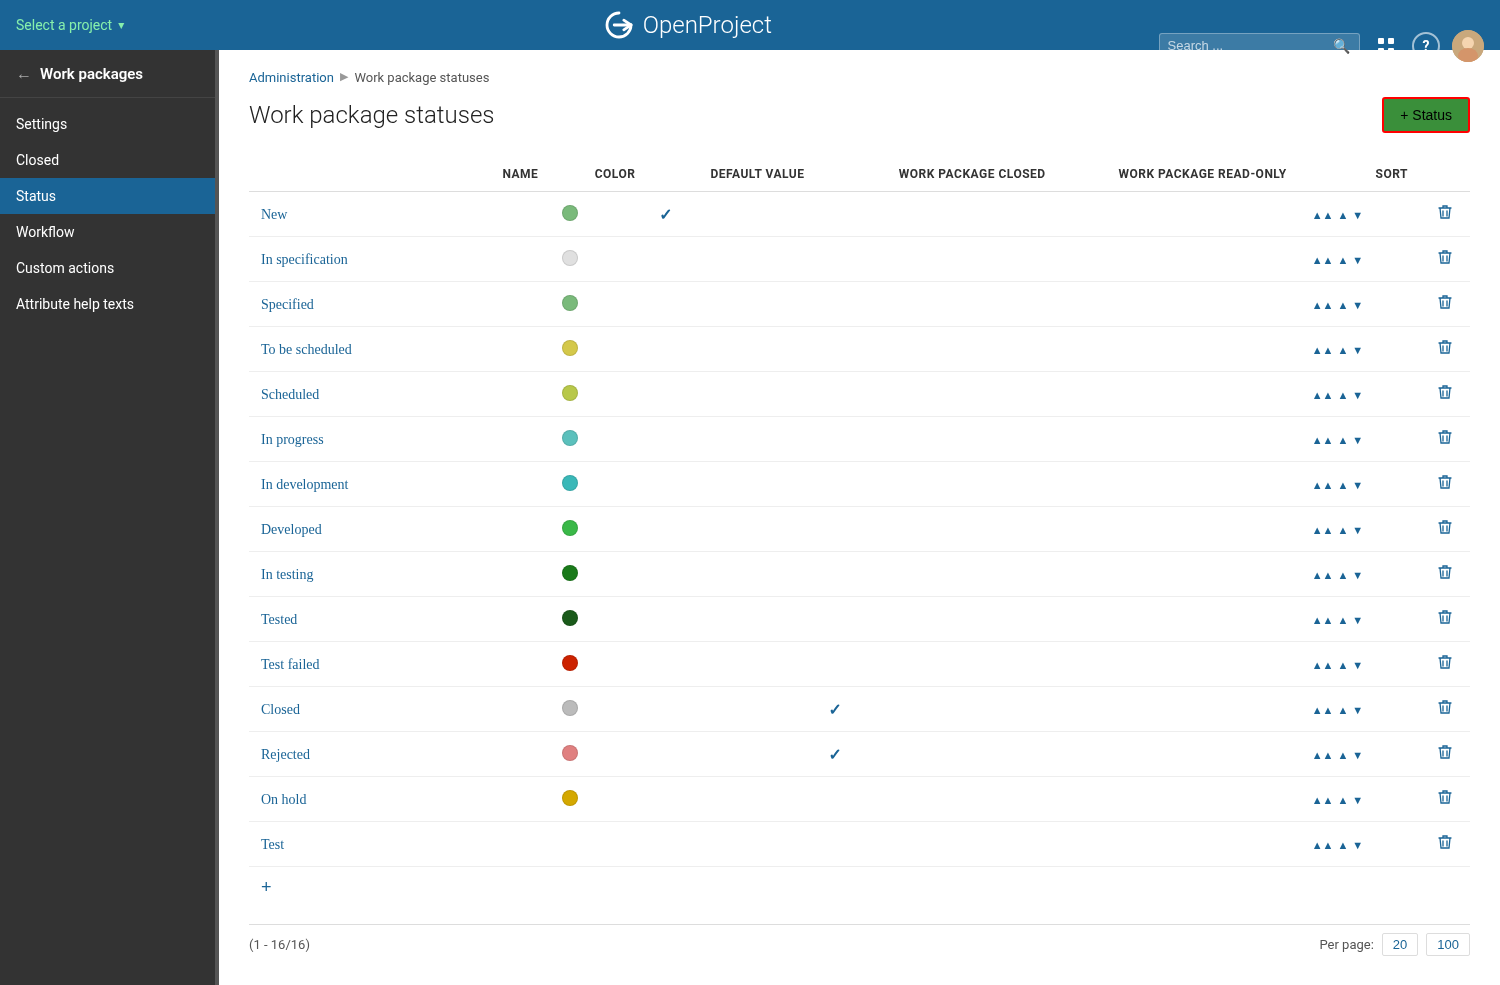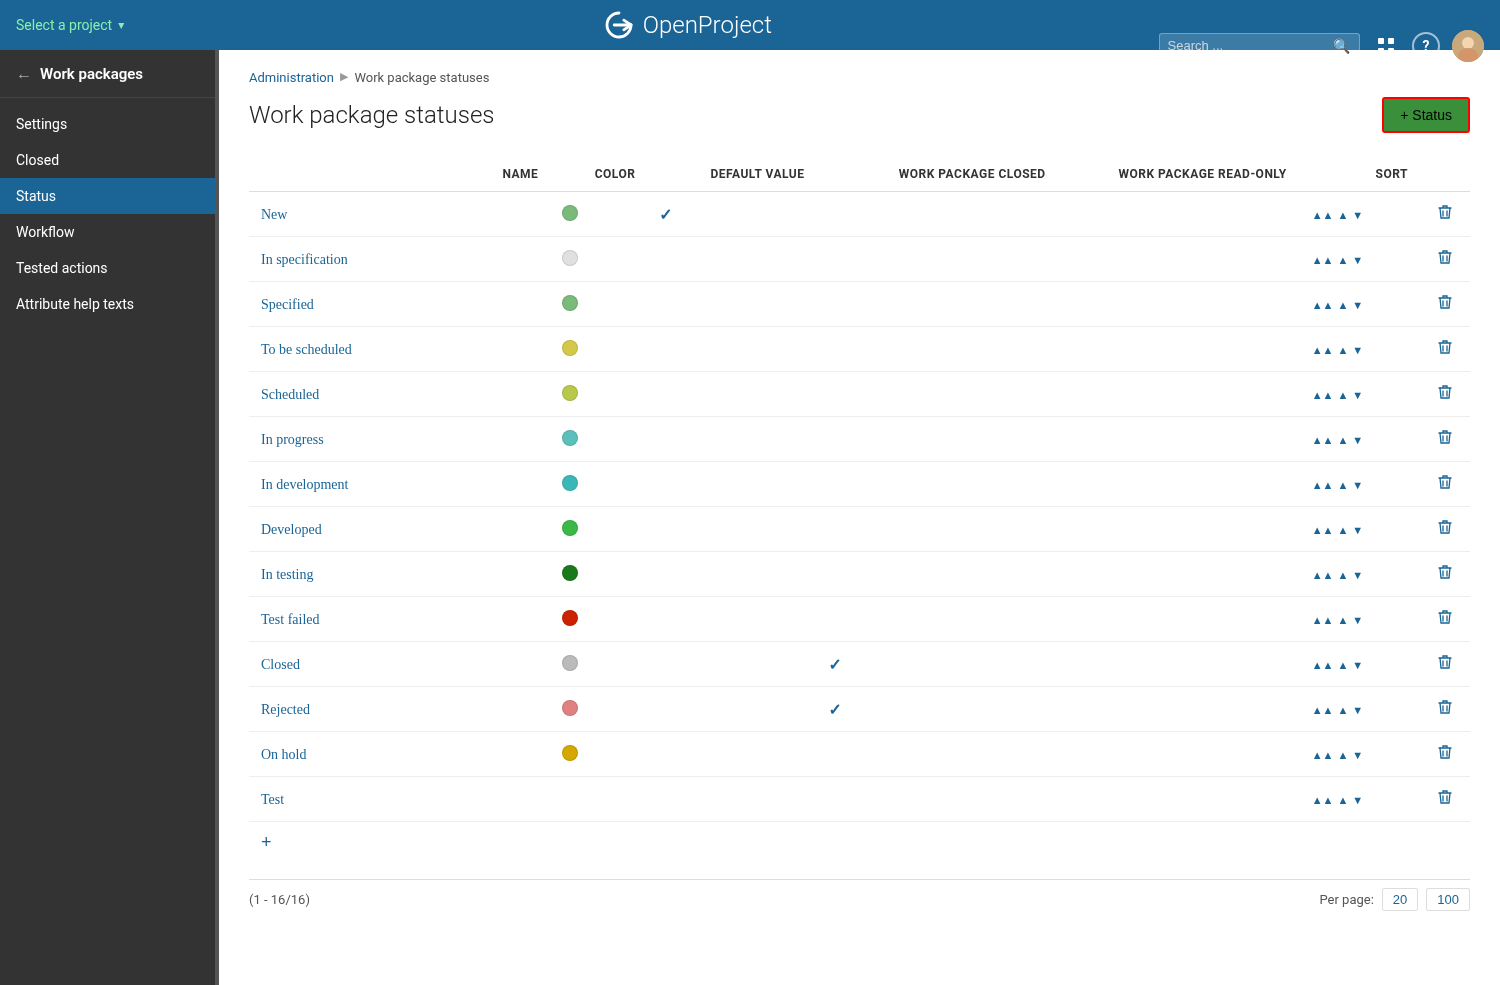--- a/index.html
+++ b/index.html
@@ -354,21 +354,21 @@
   <aside class="sidebar">
     <div class="sidebar-header">
       <span class="sidebar-back">←</span>
       <span>Work packages</span>
     </div>
     <nav class="sidebar-nav">
       <a class="sidebar-item">Settings</a>
       <a class="sidebar-item">Closed</a>
       <a class="sidebar-item active">Status</a>
       <a class="sidebar-item">Workflow</a>
-      <a class="sidebar-item">Tested actions</a>
+      <a class="sidebar-item">Custom actions</a>
       <a class="sidebar-item">Attribute help texts</a>
     </nav>
   </aside>
   <div class="sidebar-divider"></div>
 
   <main class="main-content">
     <div class="breadcrumb">
       <a>Administration</a>
       <span class="breadcrumb-sep">▶</span>
       <span>Work package statuses</span>
@@ -540,20 +540,37 @@
       <button class="sort-arrow-btn">▲▲</button>
       <button class="sort-arrow-btn">▲</button>
       <button class="sort-arrow-btn">▼</button>
     </span>
   </td>
             <td class="col-delete"><button class="delete-btn"><svg width="14" height="16" viewBox="0 0 14 16" fill="#1a6496">
                   <path d="M1 4h12M5 4V2h4v2M2 4l1 10h8l1-10M5 7v5M9 7v5" stroke="#1a6496" stroke-width="1.3" stroke-linecap="round" fill="none"></path>
                 </svg></button></td>
           </tr>
           <tr>
+            <td class="col-name"><a href="#" class="status-name-link">Tested</a></td>
+            <td class="col-color"><span class="color-dot" style="background-color: rgb(26, 90, 26);"></span></td>
+            <td class="col-default"></td>
+            <td class="col-closed"></td>
+            <td class="col-readonly"></td>
+            <td class="col-sort">
+    <span class="sort-arrows">
+      <button class="sort-arrow-btn">▲▲</button>
+      <button class="sort-arrow-btn">▲</button>
+      <button class="sort-arrow-btn">▼</button>
+    </span>
+  </td>
+            <td class="col-delete"><button class="delete-btn"><svg width="14" height="16" viewBox="0 0 14 16" fill="#1a6496">
+                  <path d="M1 4h12M5 4V2h4v2M2 4l1 10h8l1-10M5 7v5M9 7v5" stroke="#1a6496" stroke-width="1.3" stroke-linecap="round" fill="none"></path>
+                </svg></button></td>
+          </tr>
+          <tr>
             <td class="col-name"><a href="#" class="status-name-link">Test failed</a></td>
             <td class="col-color"><span class="color-dot" style="background-color: rgb(204, 34, 0);"></span></td>
             <td class="col-default"></td>
             <td class="col-closed"></td>
             <td class="col-readonly"></td>
             <td class="col-sort">
     <span class="sort-arrows">
       <button class="sort-arrow-btn">▲▲</button>
       <button class="sort-arrow-btn">▲</button>
       <button class="sort-arrow-btn">▼</button>

